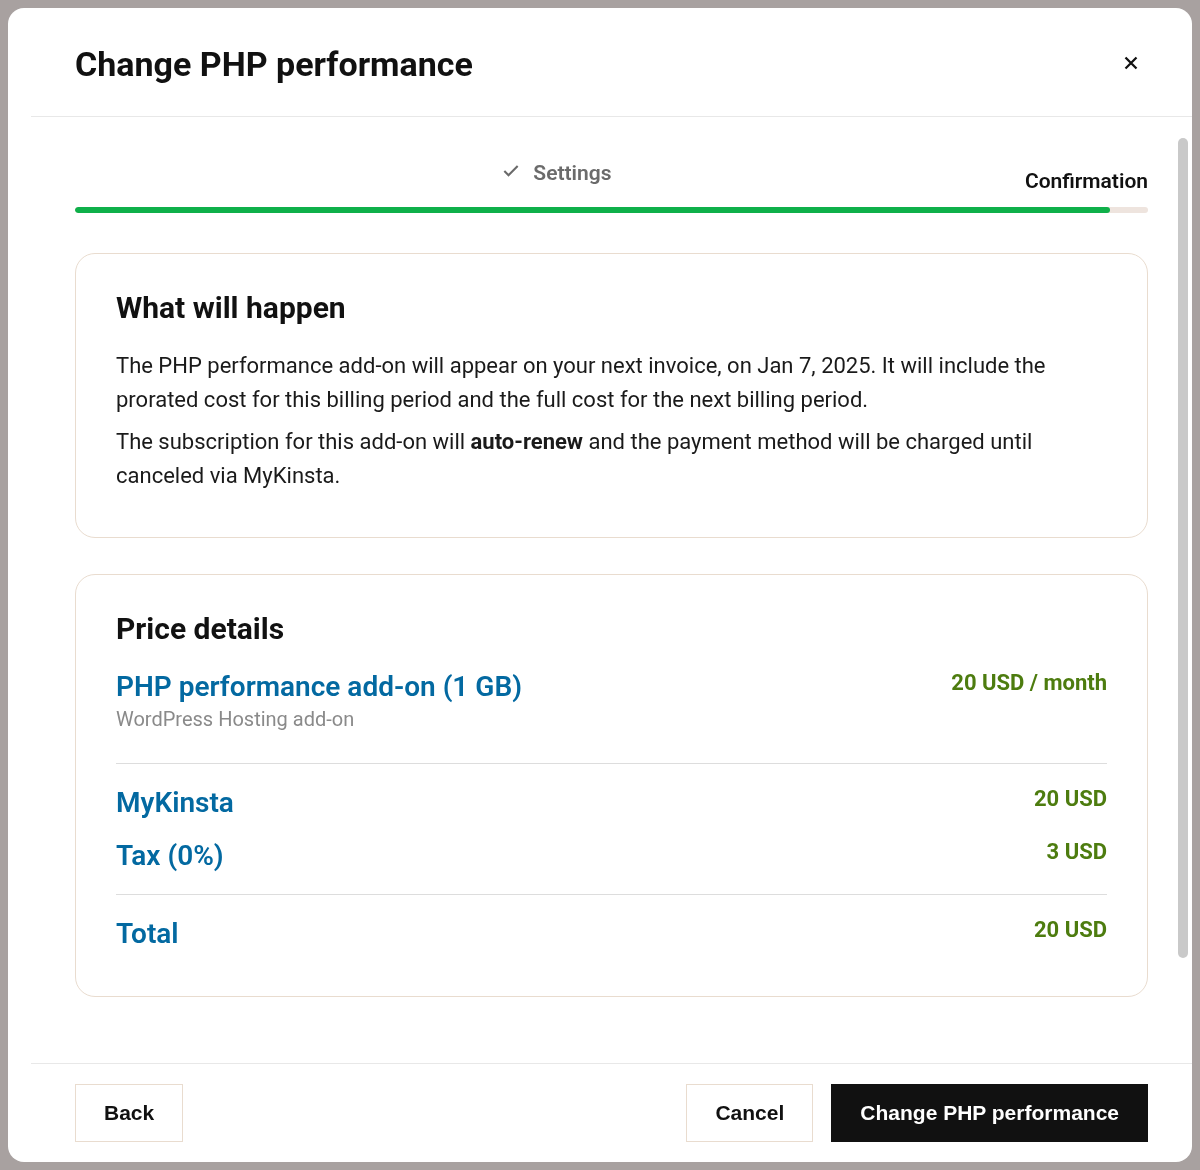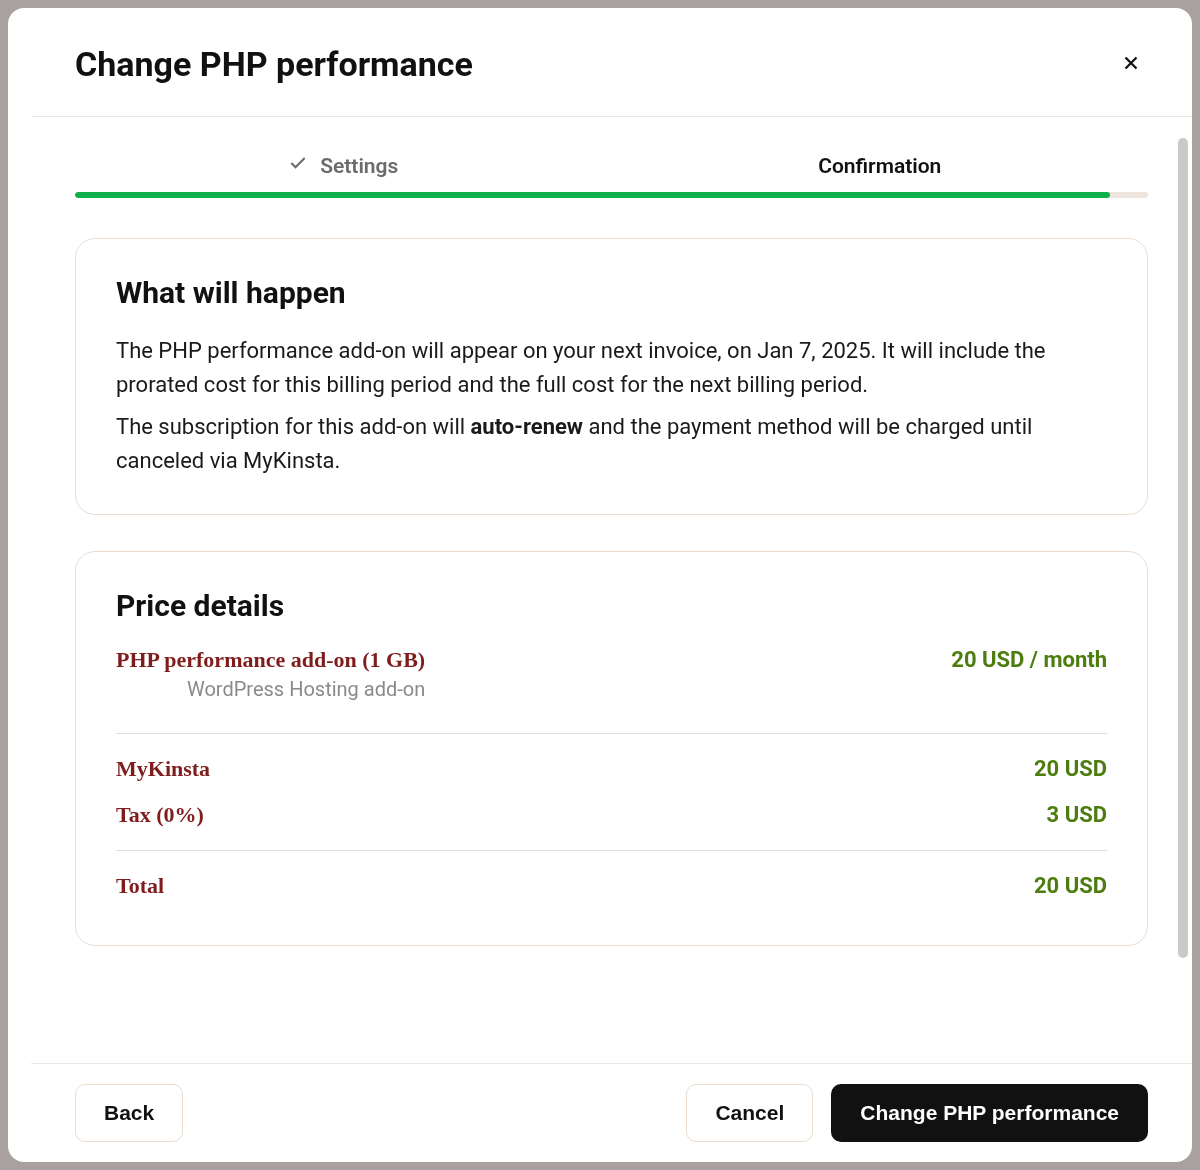--- a/index.html
+++ b/index.html
@@ -65,26 +65,27 @@
       padding: 36px 0 0 0;
     }
     .step {
       flex: 1;
       text-align: center;
       font-size: 21px;
       font-weight: 600;
       color: #6b6b6b;
       display: flex;
       align-items: center;
-      justify-content: center;
+      justify-content: flex-end;
       gap: 12px;
       padding-bottom: 14px;
     }
     .step.active {
       color: #111;
+      margin-top: 16px;
     }
     .step .check-icon svg {
       width: 20px;
       height: 20px;
       stroke: #6b6b6b;
       stroke-width: 2.5;
     }
     .progress-bar {
       height: 6px;
       background: #eee4de;
@@ -110,46 +111,44 @@
       color: #111;
       margin-bottom: 24px;
     }
     .card-text {
       font-size: 22px;
       line-height: 1.55;
       color: #1a1a1a;
       margin-bottom: 8px;
     }
     .card-text:last-child {
-      margin-bottom: 0;
+      margin-bottom: 8px;
     }
     .card-text strong {
       font-weight: 700;
     }
     .price-row {
       display: flex;
       justify-content: space-between;
       align-items: flex-start;
       padding: 10px 0;
     }
     .price-row.with-sub {
       padding-top: 0;
       padding-bottom: 20px;
     }
     .price-label {
-      font-size: 22px;
+      font-size: 28px;
       font-weight: 600;
-      color: #7f1d1d;
-      font-family: Liberation Serif, serif;
+      color: #0369a1;
     }
     .price-sublabel {
       font-size: 20px;
       color: #8a8a8a;
       margin-top: 4px;
-      text-align: right;
     }
     .price-value {
       font-size: 22px;
       font-weight: 700;
       color: #4d7c0f;
     }
     .divider {
       height: 1px;
       background: #ddd;
       margin: 12px 0;
@@ -162,21 +161,21 @@
       justify-content: space-between;
     }
     .footer-right {
       display: flex;
       gap: 18px;
     }
     .btn {
       font-size: 21px;
       font-weight: 600;
       padding: 16px 28px;
-      border-radius: 10px;
+      border-radius: 0;
       cursor: pointer;
       border: 1px solid transparent;
     }
     .btn-outline {
       background: #fff;
       border-color: #e9dccf;
       color: #111;
     }
     .btn-primary {
       background: #111;

